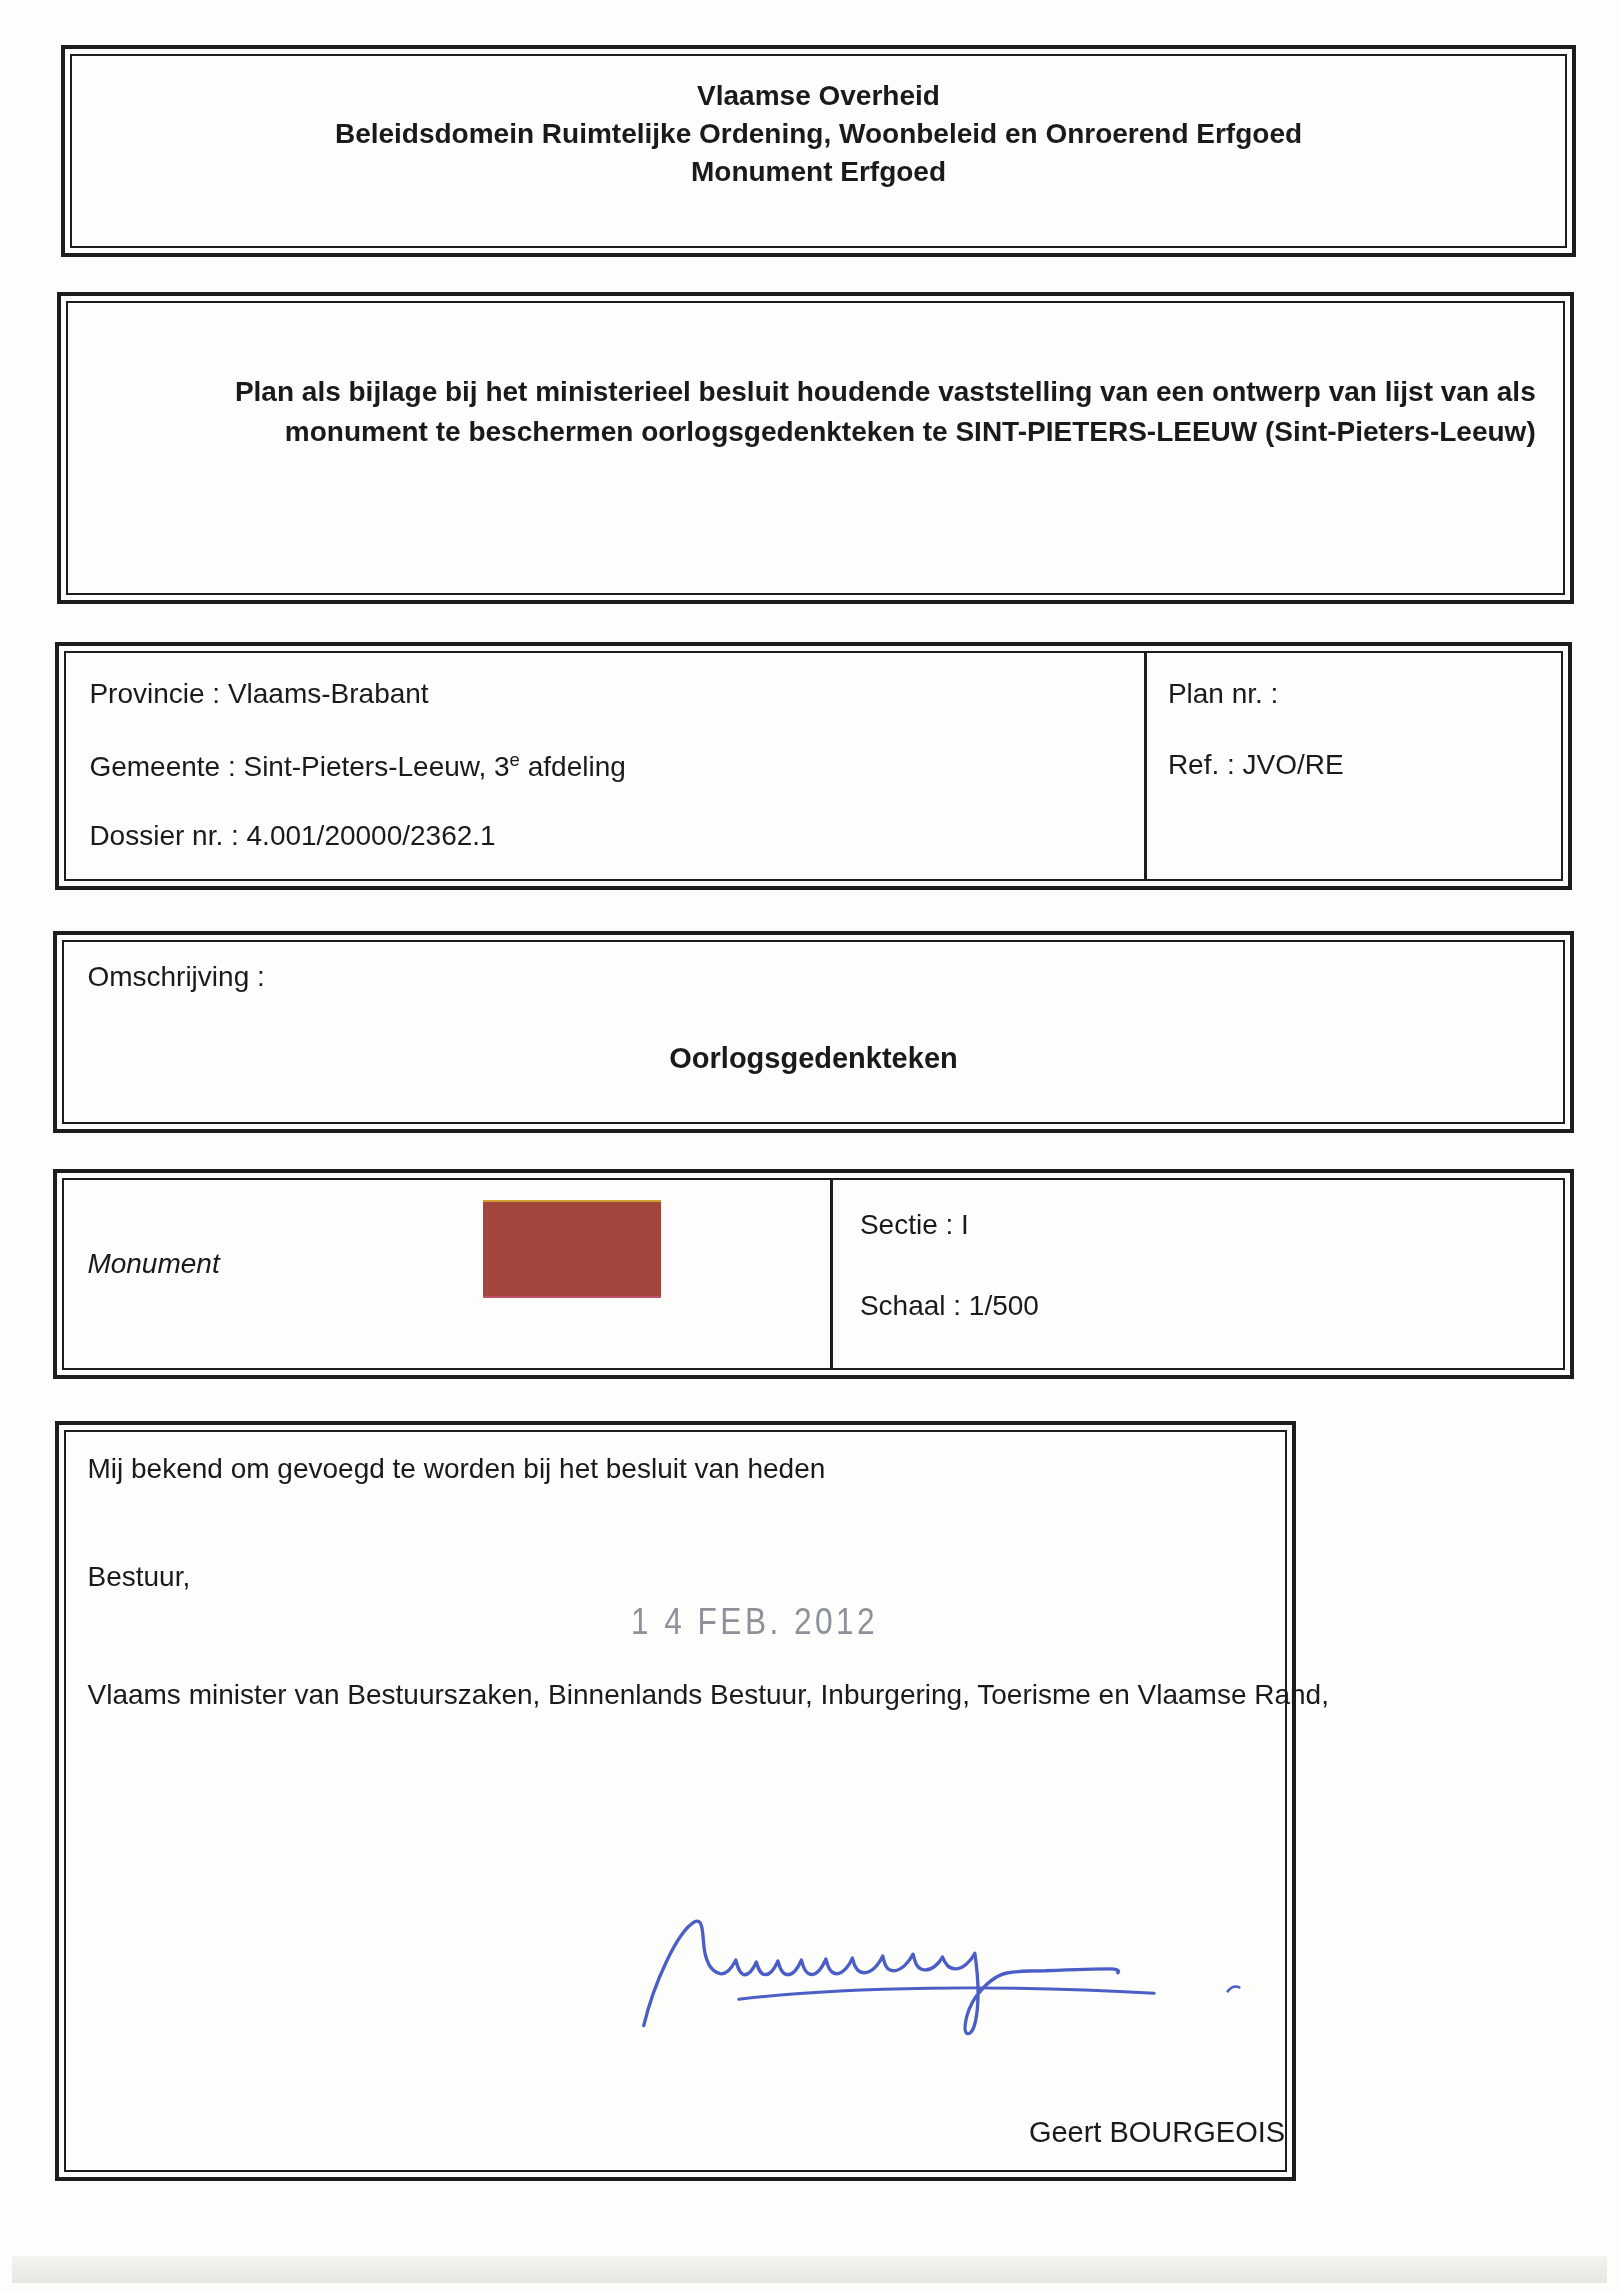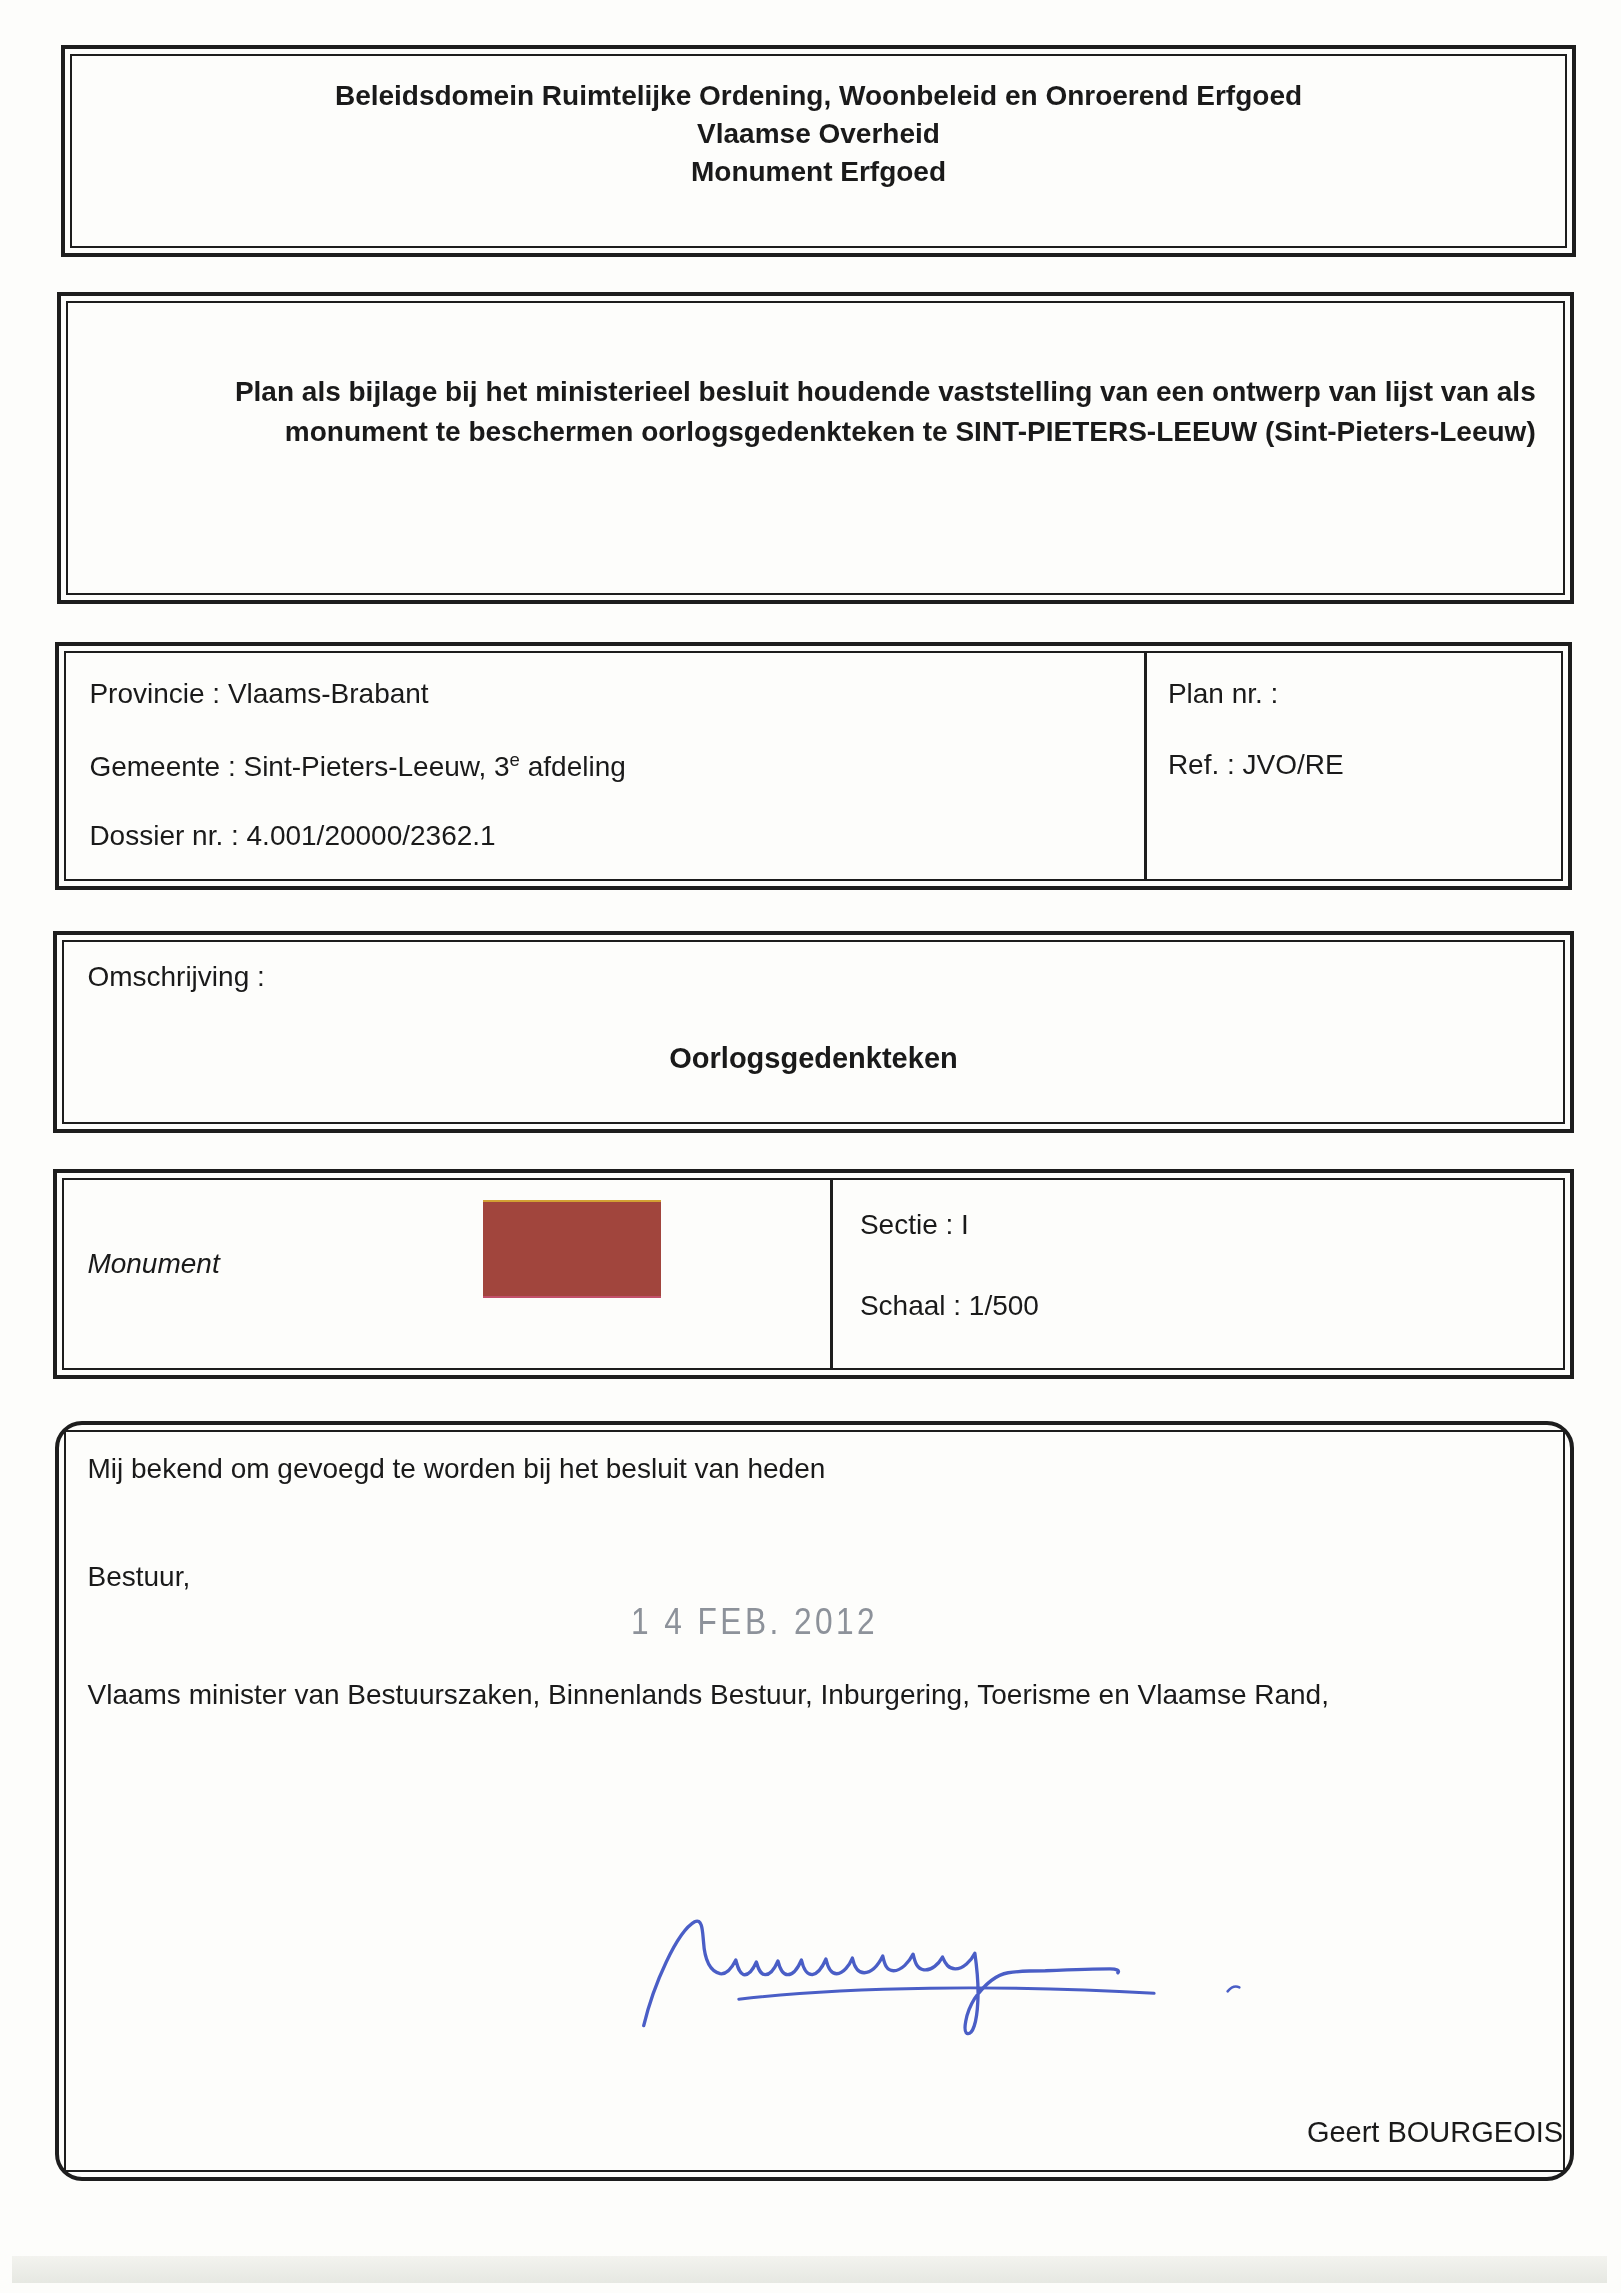--- a/index.html
+++ b/index.html
@@ -55,21 +55,21 @@
   #legend-label { position:absolute; left:23.5px; top:68px; font-size:28px;font-style:italic; }
   #legend-swatch {
     position:absolute; left:419px; top:20.6px; width:178px; height:98px;
     border-top:2.9px solid #d2a033;
     border-bottom:2px solid #c2506a;
   }
   #legend-divider { position:absolute; left:766px; top:0; bottom:0; width:2.9px; background:#1d1d1d; }
   #legend-sectie { left:796px; top:29px; }
   #legend-schaal { left:796px; top:110px; }
   
-  #box-sign { left:55px; top:1421px; width:1519px; height:760px;border-radius:27px; }
+  #box-sign { left:55px; top:1421px; width:1241px; height:760px; }
   #sign-statement { left:21.6px; top:21.6px; }
   #sign-city      { left:21.6px; top:129px; }
   #sign-stamp {
     position:absolute; left:565px; top:169px;
     font-size:36px; letter-spacing:3.9px;
     color:#8d929a;
     transform:scaleX(0.88); transform-origin:left top;
     white-space:nowrap;
   }
   #sign-minister  { left:21.6px; top:247px; }
@@ -82,22 +82,22 @@
   #scan-band {
     position:absolute; left:11.8px; right:13.7px; top:2256px; height:27.4px;
     background:linear-gradient(#f3f3ef, #e6e8e2);
   }
 </style>
 </head>
 <body>
 
 <div class="dbox" id="box-header">
   <div class="dbox-inner">
+    <div class="hline">Vlaamse Overheid</div>
     <div class="hline">Beleidsdomein Ruimtelijke Ordening, Woonbeleid en Onroerend Erfgoed</div>
-    <div class="hline">Vlaamse Overheid</div>
     <div class="hline">Monument Erfgoed</div>
   </div>
 </div>
 
 <div class="dbox" id="box-title">
   <div class="dbox-inner">
     <p class="title-text">Plan als bijlage bij het ministerieel besluit houdende vaststelling van een ontwerp van lijst van als monument te beschermen oorlogsgedenkteken te SINT-PIETERS-LEEUW (Sint-Pieters-Leeuw)</p>
   </div>
 </div>
 

